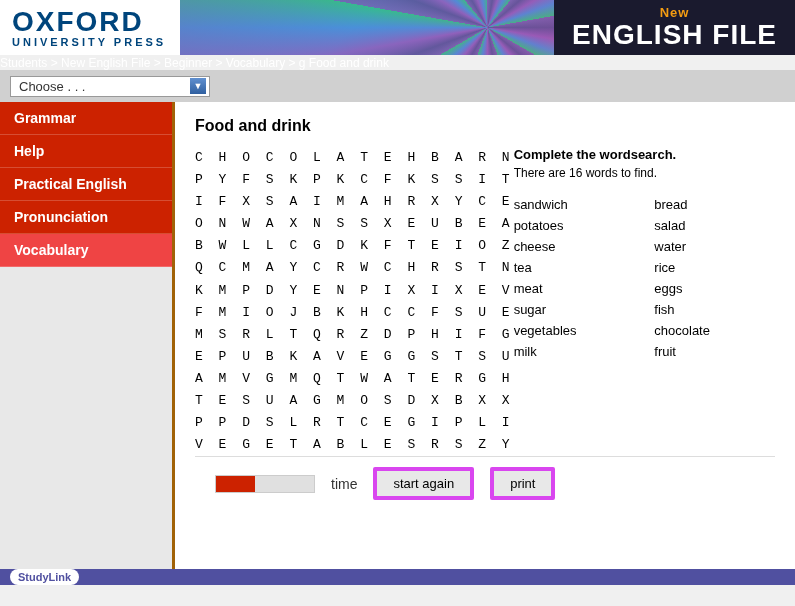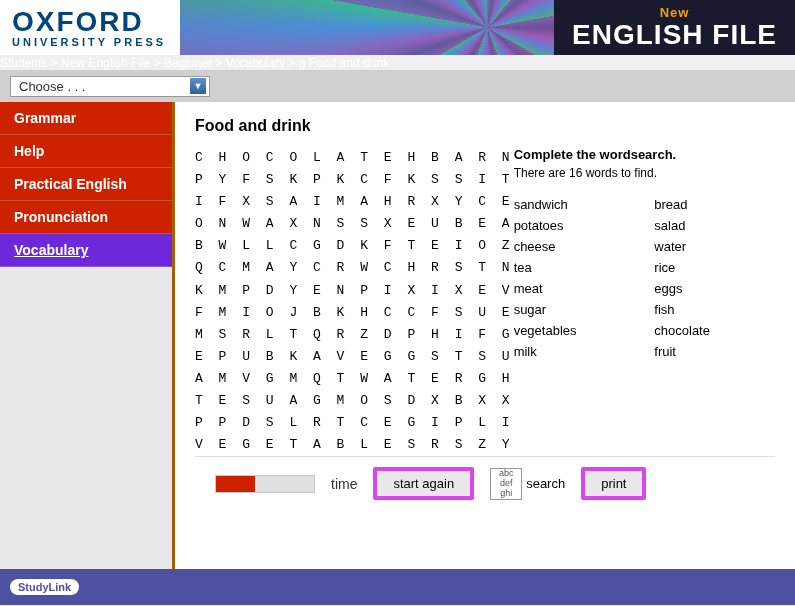--- a/index.html
+++ b/index.html
@@ -26,21 +26,21 @@
     
     #main { display: flex; height: calc(606px - 55px - 24px - 32px - 28px); }
 
     
     #sidebar { width: 175px; background: #e8e8e8; border-right: 3px solid #a16207; }
     .sidebar-item { padding: 8px 14px; font-size: 14px; font-weight: bold; color: #fff; cursor: pointer; border-bottom: 1px solid rgba(255,255,255,0.2); }
     .sidebar-item.grammar { background: #cc2200; }
     .sidebar-item.help { background: #cc2200; }
     .sidebar-item.practical { background: #cc2200; }
     .sidebar-item.pronunciation { background: #cc2200; }
-    .sidebar-item.vocabulary { background: #6d28d9; text-decoration: underline; }
+    .sidebar-item.vocabulary { background: #ef4444; }
 
     
     #content { flex: 1; padding: 15px 20px; background: #fff; overflow-y: auto; }
     #content-title { font-size: 16px; font-weight: bold; margin-bottom: 12px; color: #000; }
 
     #puzzle-area { display: flex; }
 
     
     #wordsearch { font-family: 'Courier New', monospace; font-size: 13px; line-height: 1.7; letter-spacing: 4px; color: #000; }
 
@@ -54,21 +54,21 @@
     
     #bottom-bar { display: flex; align-items: center; gap: 16px; padding: 10px 20px; background: #fff; border-top: 1px solid #ddd; }
     #timer-bar { width: 100px; height: 18px; background: #e0e0e0; border: 1px solid #ccc; position: relative; overflow: hidden; }
     #timer-fill { position: absolute; left: 0; top: 0; bottom: 0; width: 40%; background: #cc2200; }
     #time-label { font-size: 14px; color: #333; }
     .btn { padding: 5px 16px; border: 4px solid #d946ef; background: #e8e8e8; font-size: 13px; cursor: pointer; border-radius: 2px; }
     #search-icon-box { width: 32px; height: 32px; border: 1px solid #999; display: flex; align-items: center; justify-content: center; background: #fff; font-size: 10px; color: #666; }
     #search-group { display: flex; align-items: center; gap: 4px; }
 
     
-    #footer { height: 36px; background: #5050a0; display: flex; align-items: center; padding: 0 10px; }
+    #footer { height: 16px; background: #5050a0; display: flex; align-items: center; padding: 0 10px; }
     #studylink { background: #fff; color: #5050a0; font-size: 11px; font-weight: bold; padding: 2px 8px; border-radius: 10px; }
   </style>
 </head>
 <body>
 
 <div id="header">
   <div id="oxford-logo">
     <div class="oxford-text">OXFORD</div>
     <div class="press-text">UNIVERSITY PRESS</div>
   </div>
@@ -157,26 +157,20 @@
         </div>
       </div>
     </div>
 
     <div id="bottom-bar">
       <div id="timer-bar">
         <div id="timer-fill"></div>
       </div>
       <span id="time-label">time</span>
       <button class="btn">start again</button>
-      <div id="search-group">
-        <div id="search-icon-box">
-          <span style="font-size:9px; line-height:1.1; color:#555; text-align:center;">abc<br>def<br>ghi</span>
-        </div>
-        <span>search</span>
-      </div>
       <button class="btn">print</button>
     </div>
   </div>
 </div>
 
 <div id="footer">
   <div id="studylink">StudyLink</div>
 </div>
 
 </body></html>

